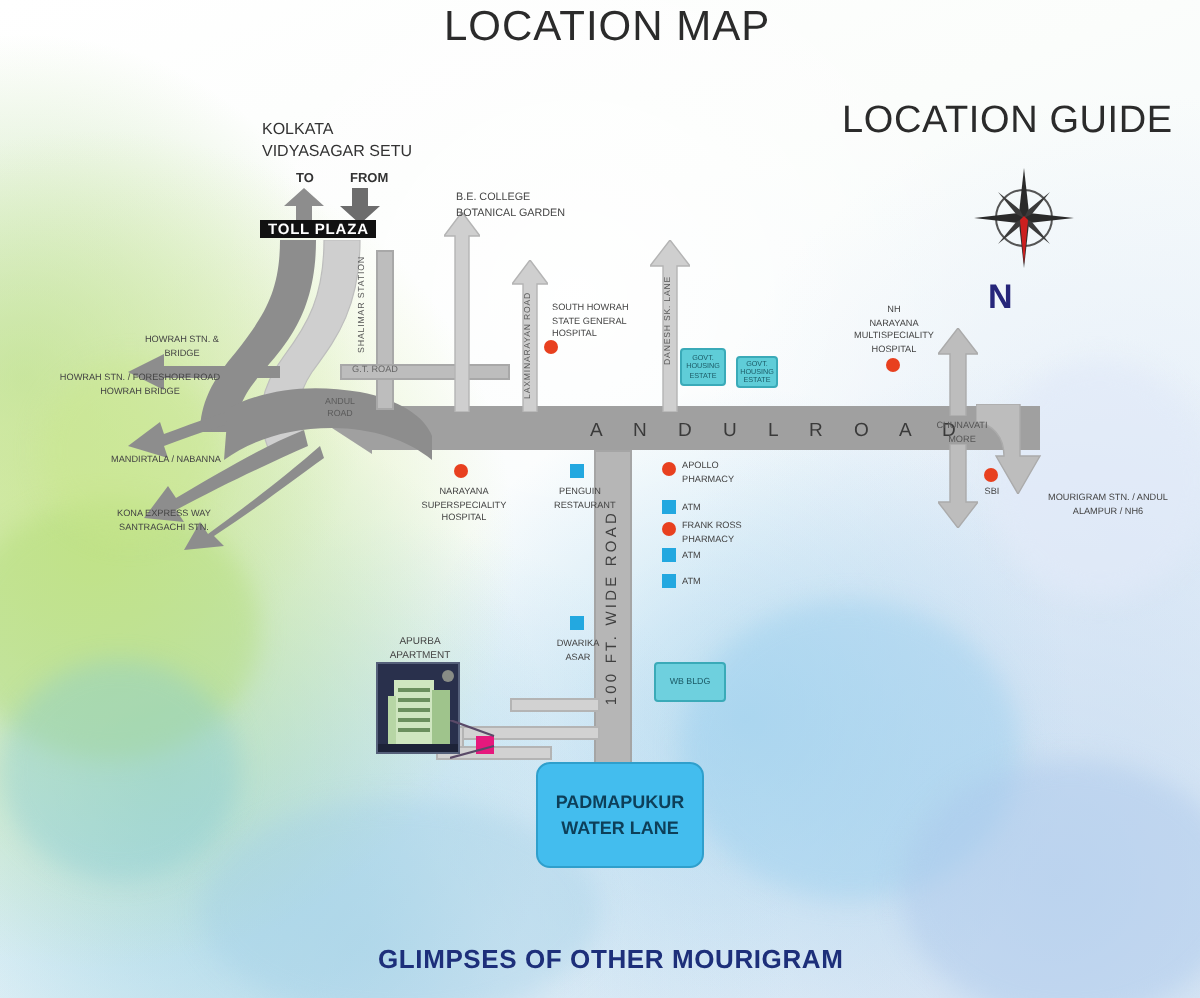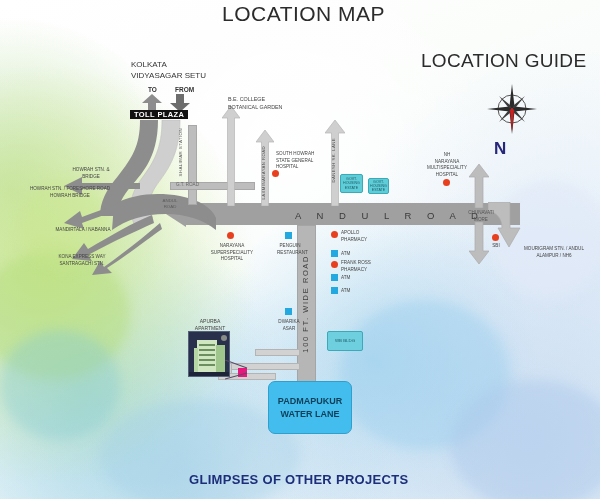--- a/index.html
+++ b/index.html
@@ -240,15 +240,15 @@
       <rect x="0" y="40" width="42" height="6" fill="#1d2338"></rect>
       <circle cx="35" cy="6" r="3" fill="#e8e8c0" opacity=".5"></circle>
     </svg>
   </div>
   <div class="pinkdot" style="left:238px;top:368px;"></div>
   <svg style="position:absolute;left:225px;top:360px;" width="24" height="20" viewBox="0 0 24 20">
     <path d="M22 8 L0 0" stroke="#5a4a68" stroke-width="1.1" fill="none"></path>
     <path d="M22 13 L0 19" stroke="#5a4a68" stroke-width="1.1" fill="none"></path>
   </svg>
 
-  <div class="txt" id="footer">GLIMPSES OF OTHER PROJECTS</div>
+  <div class="txt" id="footer">GLIMPSES OF OTHER MOURIGRAM</div>
 
 </div>
 
 </body></html>

